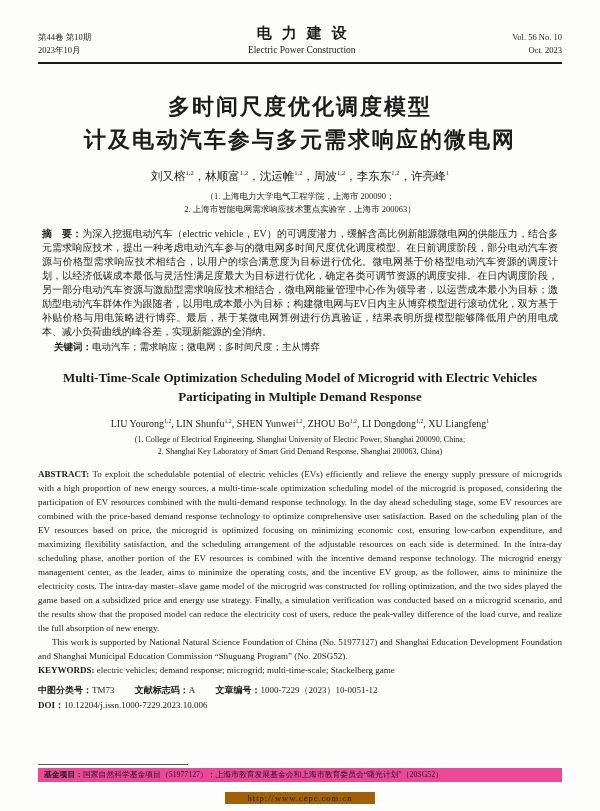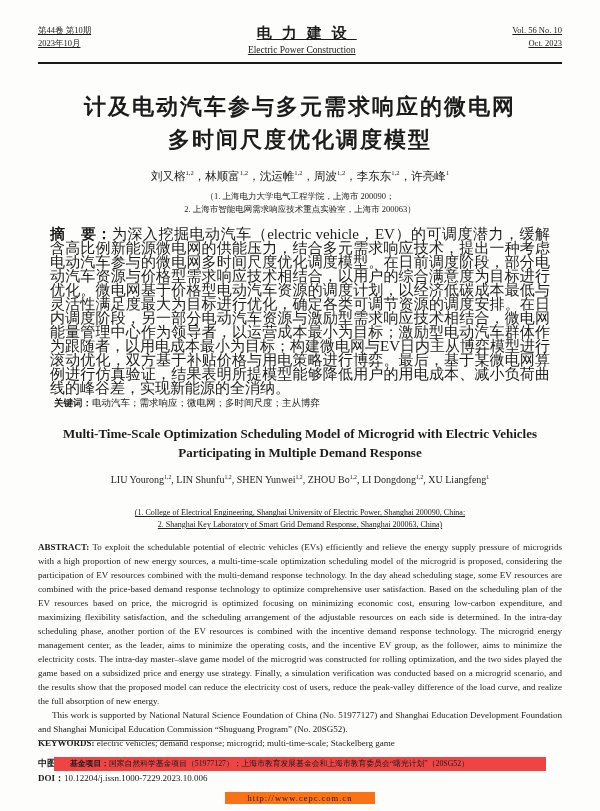--- a/index.html
+++ b/index.html
@@ -12,57 +12,57 @@
   }
   .page {
     position: relative;
     width: 600px; height: 811px;
     background: #fdfdfc;
     overflow: hidden;
   }
   .content { padding: 24px 38px 0; }
 
   
-  .journal-header { display: flex; justify-content: space-between; align-items: flex-start; text-decoration: underline; }
+  .journal-header { display: flex; justify-content: space-between; align-items: flex-end; }
   .jh-left, .jh-right { font-size: 8.5px; line-height: 13px; }
   .jh-right { text-align: right; }
   .jh-center { text-align: center; flex: 1; }
   .jname-cn { font-size: 15px; font-weight: bold; letter-spacing: 10px; padding-left: 10px; }
   .jname-en { font-size: 9.5px; line-height: 13px; margin-top: 1px; }
   .header-rule { border: none; border-top: 2px solid #1a1a1a; margin: 5px 0 0; }
 
   
   .title-cn { margin: 26px 0 0; text-align: center; font-weight: bold; font-size: 22px; line-height: 33px; letter-spacing: 2px; }
   .title-cn .tl { display: block; }
   .authors-cn { margin-top: 13px; text-align: center; font-size: 11.5px; }
   sup { font-size: 0.58em; }
   .affil { margin-top: 6px; text-align: center; font-size: 8.5px; line-height: 12.5px; color: #222; }
 
   
-  .abstract-cn { margin: 12px 12px 0; font-size: 15px; line-height: 14px; text-align: justify; }
+  .abstract-cn { margin: 12px 4px 0; font-size: 10px; line-height: 14px; text-align: justify; }
   .keywords-cn { margin: 1px 16px 0; font-size: 9.5px; line-height: 14px; }
   .lbl { font-weight: bold; }
 
   .title-en { margin: 14px auto 0; text-align: center; font-weight: bold; font-size: 13px; line-height: 19px; max-width: 500px; }
   .authors-en { margin: 8px auto 0; text-align: center; font-size: 10px; line-height: 14px; max-width: 420px; }
-  .affil-en { font-size: 8px; line-height: 11.5px; margin-top: 20px; text-decoration: underline; }
+  .affil-en { font-size: 8px; line-height: 11.5px; margin-top: 3px; }
   .abstract-en { margin: 10px 0 0; font-size: 9px; line-height: 14px; text-align: justify; }
   .funding-en { margin: 0; font-size: 9px; line-height: 14px; text-align: justify; text-indent: 14px; }
   .keywords-en { margin: 0; font-size: 9px; line-height: 14px; }
 
   .clc-row { margin: 7px 0 0; font-size: 9px; line-height: 13px; }
   .clc-gap { display: inline-block; width: 18px; }
   .doi-row { margin: 2px 0 0; font-size: 9px; line-height: 13px; }
 
   
   .page-footer { position: absolute; left: 38px; right: 38px; bottom: 6px; }
   .foot-rule { width: 150px; border: none; border-top: 1px solid #555; margin: 0 0 3px; }
-  .fund-note { margin: 16px; font-size: 7.8px; line-height: 12px; background: #ef4444; padding: 1px 16px; }
+  .fund-note { margin: 0; font-size: 7.8px; line-height: 12px; background: #ec4899; padding: 1px 6px; }
   .site-url-row { text-align: center; margin-top: 5px; }
-  .site-url { display: inline-block; background: #f97316; padding: 1px 23px; font-size: 8.5px; letter-spacing: 1px; color: #222; text-decoration: none; }
+  .site-url { display: inline-block; background: #a16207; padding: 1px 23px; font-size: 8.5px; letter-spacing: 1px; color: #222; text-decoration: none; }
 </style>
 </head>
 <body>
 
 <div class="page">
   <div class="content">
 
     <header class="journal-header">
       <div class="jh-left">
         <div>第44卷 第10期</div>
@@ -73,22 +73,22 @@
         <div class="jname-en">Electric Power Construction</div>
       </div>
       <div class="jh-right">
         <div>Vol. 56  No. 10</div>
         <div>Oct.  2023</div>
       </div>
     </header>
     <hr class="header-rule">
 
     <h1 class="title-cn">
+      <span class="tl">多时间尺度优化调度模型</span>
       <span class="tl">计及电动汽车参与多元需求响应的微电网</span>
-      <span class="tl">多时间尺度优化调度模型</span>
     </h1>
 
     <div class="authors-cn"><span>刘又榕<sup>1,2</sup></span>，<span>林顺富<sup>1,2</sup></span>，<span>沈运帷<sup>1,2</sup></span>，<span>周波<sup>1,2</sup></span>，<span>李东东<sup>1,2</sup></span>，<span>许亮峰<sup>1</sup></span></div>
 
     <div class="affil">
       <div>（1. 上海电力大学电气工程学院，上海市 200090；</div>
       <div>2. 上海市智能电网需求响应技术重点实验室，上海市 200063）</div>
     </div>
 
     <p class="abstract-cn">

